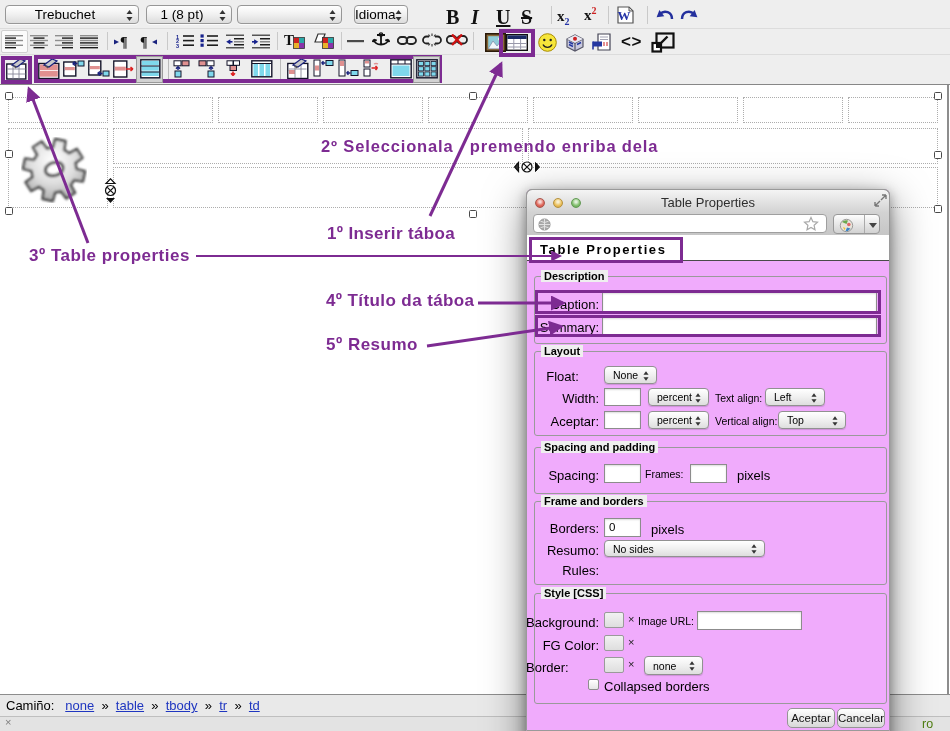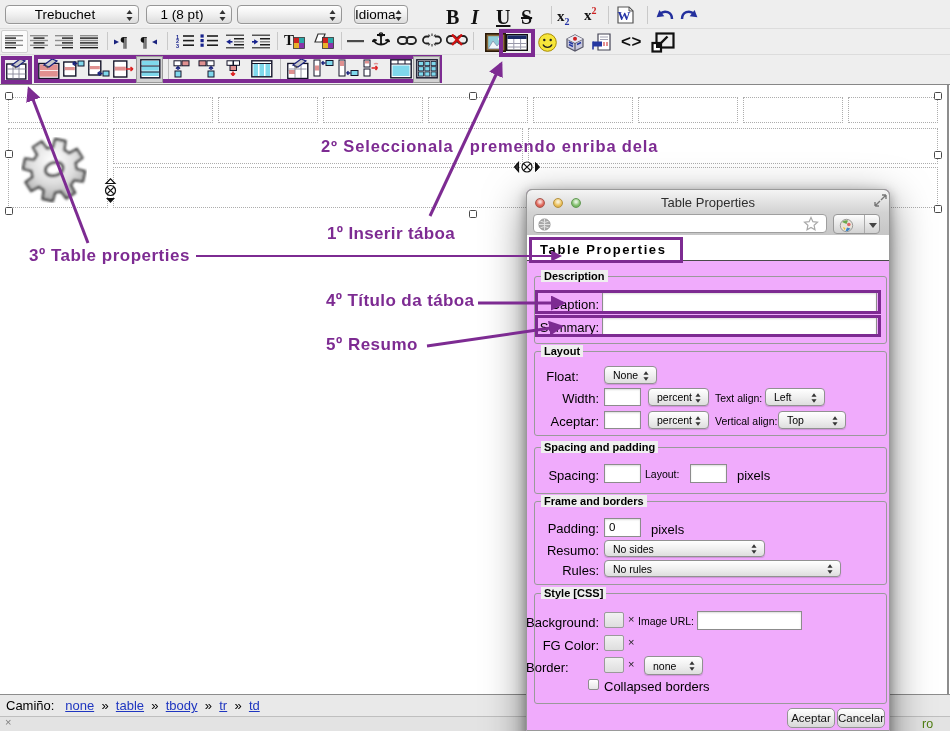--- a/index.html
+++ b/index.html
@@ -515,45 +515,38 @@
       <svg class="sarr" style="top:3.5px" viewBox="0 0 7 11">
         <path d="M3.5 0 L6.5 4 H0.5 Z" fill="#333"></path>
         <path d="M3.5 11 L6.5 7 H0.5 Z" fill="#333"></path>
       </svg>
     </div>
 
   <div class="fs" style="left:8px;top:258px;width:353px;height:47px"></div>
   <div class="leg" style="left:15px;top:252px">Spacing and padding</div>
   <div class="lbl" style="left:0;top:279px;width:73px;text-align:right">Spacing:</div>
   <div class="inp" style="left:78px;top:275px;width:37px;height:19px"></div>
-  <div class="lbl" style="left:119px;top:279px;font-size:10.5px">Layout:</div>
+  <div class="lbl" style="left:119px;top:279px;font-size:10.5px">Frames:</div>
   <div class="inp" style="left:164px;top:275px;width:37px;height:19px"></div>
   <div class="lbl" style="left:211px;top:279px">pixels</div>
 
   <div class="fs" style="left:8px;top:312px;width:353px;height:84px"></div>
   <div class="leg" style="left:15px;top:306px">Frame and borders</div>
-  <div class="lbl" style="left:0;top:332px;width:73px;text-align:right">Padding:</div>
+  <div class="lbl" style="left:0;top:332px;width:73px;text-align:right">Borders:</div>
   <div class="inp" style="left:78px;top:329px;width:37px;height:19px;font-size:11.5px;padding:2px 0 0 4px">0</div>
   <div class="lbl" style="left:125px;top:333px">pixels</div>
   <div class="lbl" style="left:0;top:354px;width:73px;text-align:right">Resumo:</div>
   <div class="dd" style="left:78px;top:351px;width:161px;height:17px">
       <span>No sides</span>
       <svg class="sarr" style="top:3px" viewBox="0 0 7 11">
         <path d="M3.5 0 L6.5 4 H0.5 Z" fill="#333"></path>
         <path d="M3.5 11 L6.5 7 H0.5 Z" fill="#333"></path>
       </svg>
     </div>
   <div class="lbl" style="left:0;top:374px;width:73px;text-align:right">Rules:</div>
-  <div class="dd" style="left:78px;top:371px;width:237px;height:17px">
-      <span>No rules</span>
-      <svg class="sarr" style="top:3px" viewBox="0 0 7 11">
-        <path d="M3.5 0 L6.5 4 H0.5 Z" fill="#333"></path>
-        <path d="M3.5 11 L6.5 7 H0.5 Z" fill="#333"></path>
-      </svg>
-    </div>
 
   <div class="fs" style="left:8px;top:404px;width:353px;height:111px"></div>
   <div class="leg" style="left:15px;top:398px">Style [CSS]</div>
   <div class="lbl" style="left:0;top:426px;width:73px;text-align:right">Background:</div>
   <div class="ab" style="left:78px;top:423px;width:20px;height:16px;border:1px solid #9a9a9a;border-radius:2px;background:linear-gradient(#f2f2f2,#dedede)"></div>
     <div class="ab" style="left:102px;top:424px;font-size:11px;color:#222">×</div>
   <div class="lbl" style="left:112px;top:426px;font-size:10.5px">Image URL:</div>
   <div class="inp" style="left:171px;top:422px;width:105px;height:19px"></div>
   <div class="lbl" style="left:0;top:449px;width:73px;text-align:right">FG Color:</div>
   <div class="ab" style="left:78px;top:446px;width:20px;height:16px;border:1px solid #9a9a9a;border-radius:2px;background:linear-gradient(#f2f2f2,#dedede)"></div>

